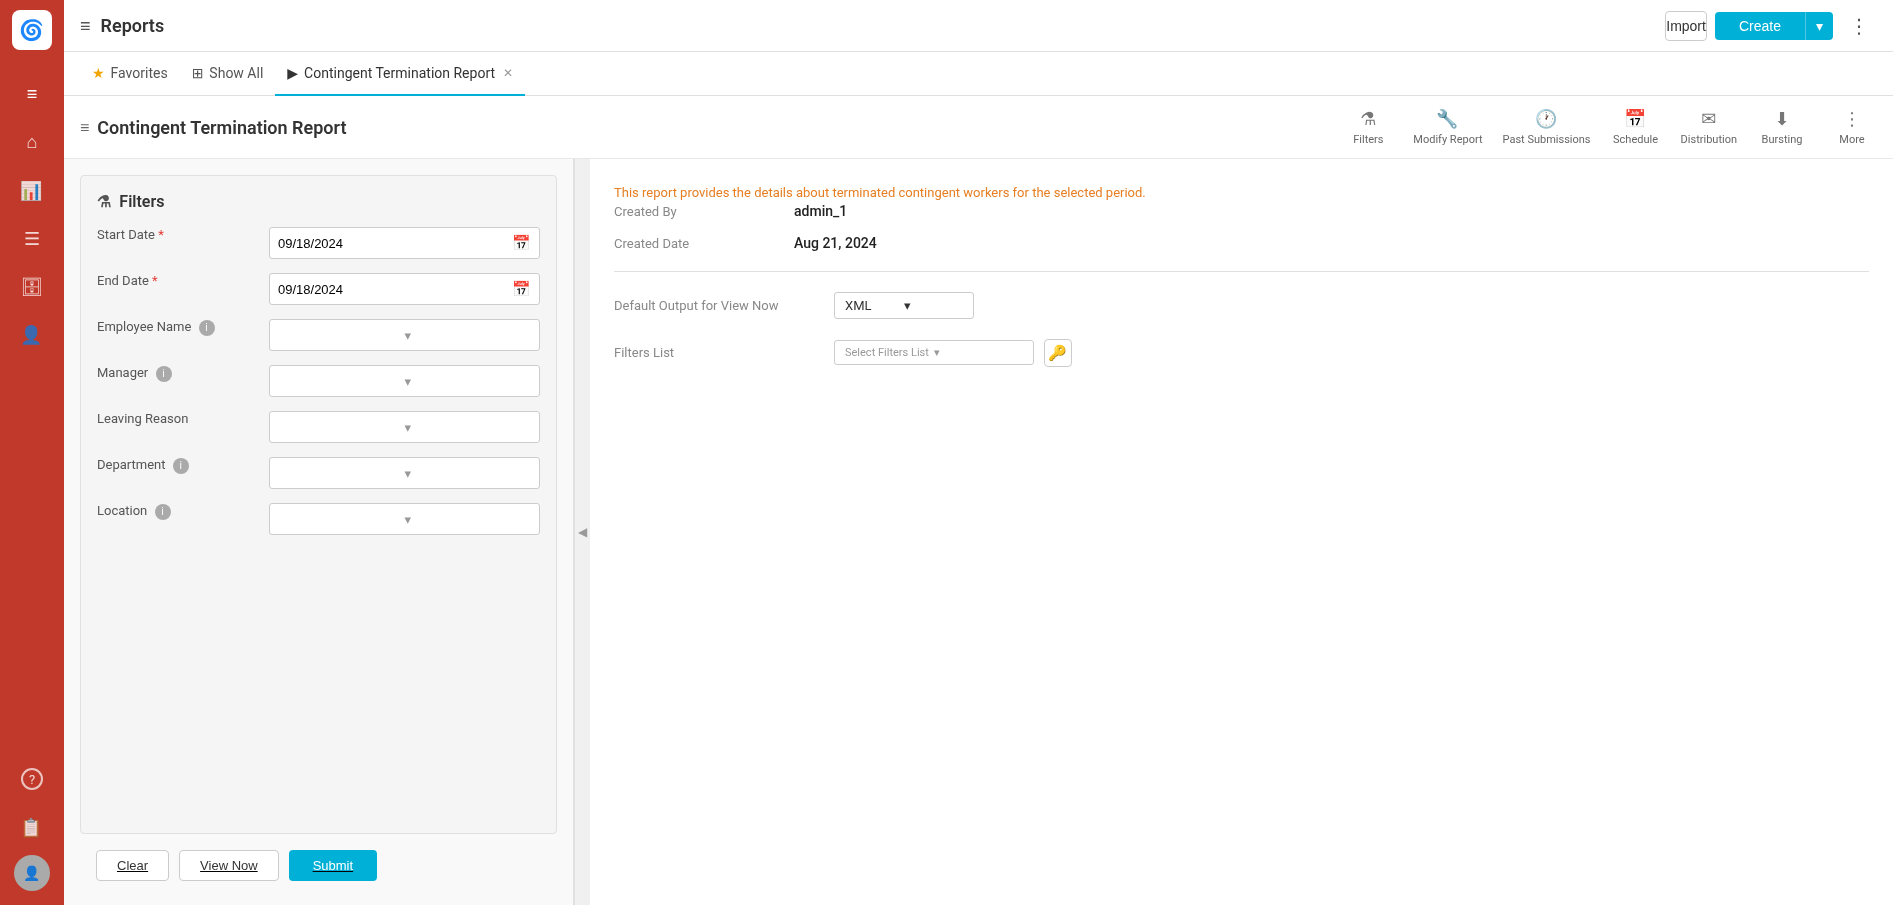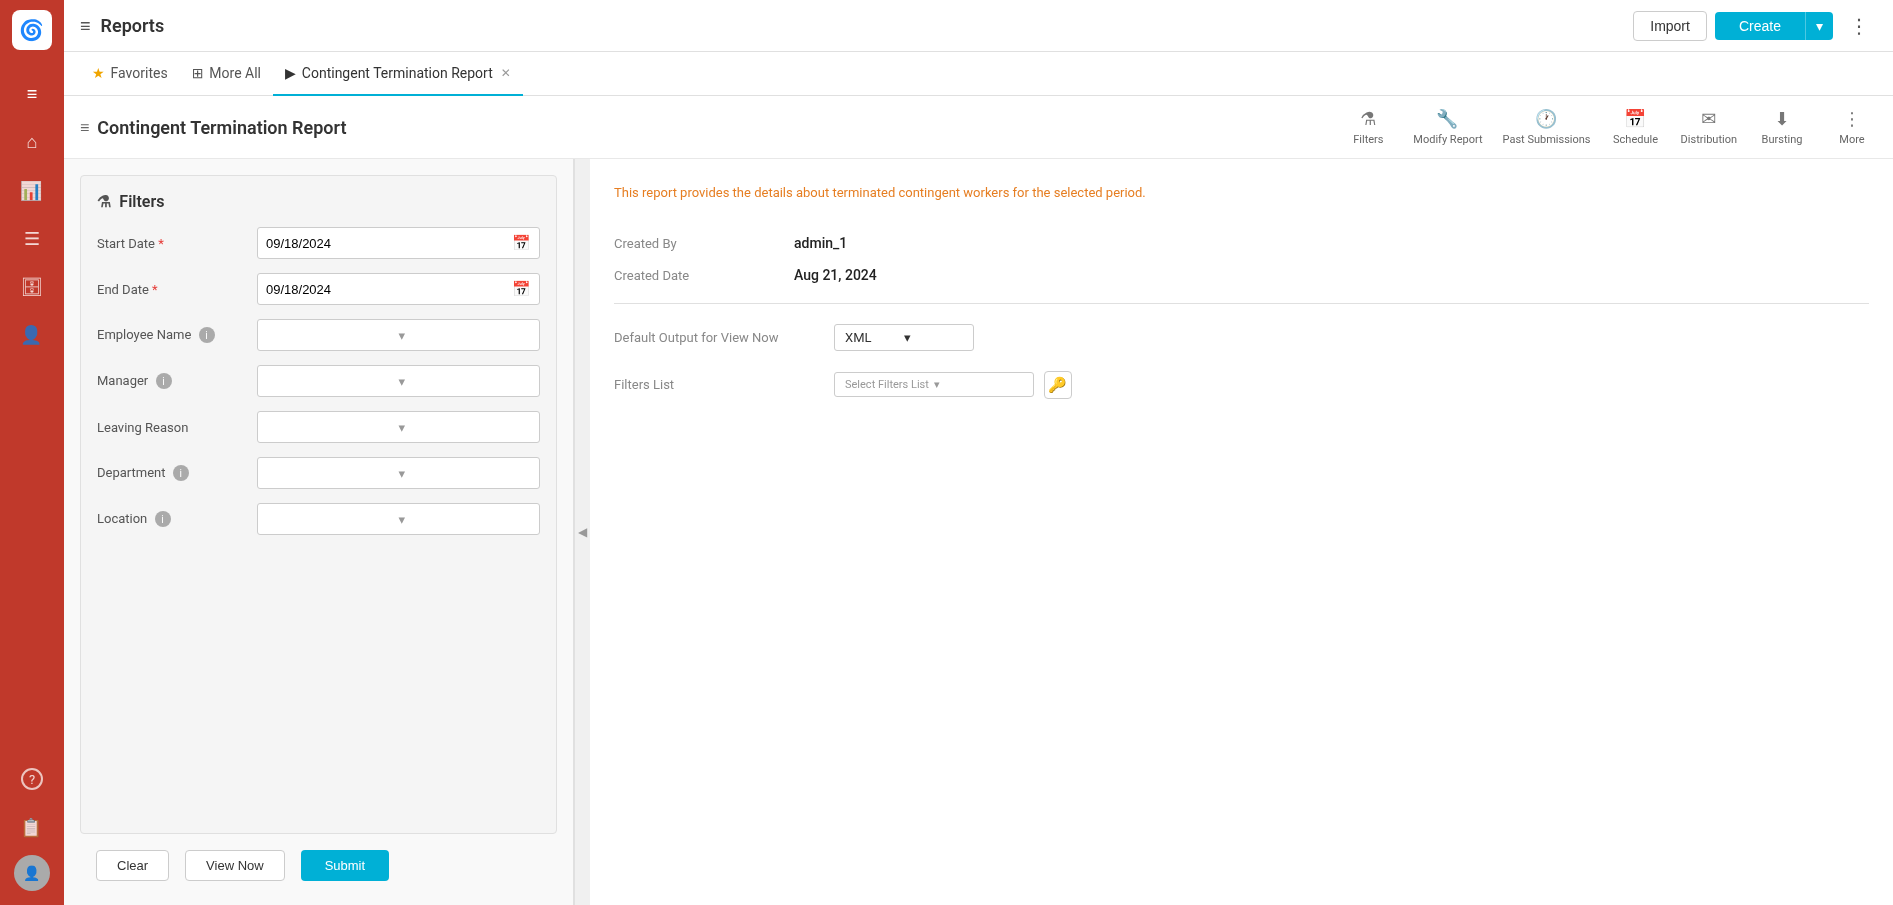--- a/index.html
+++ b/index.html
@@ -80,21 +80,21 @@
       flex: 1;
     }
     .header-actions {
       display: flex;
       align-items: center;
       gap: 8px;
     }
     .btn-import {
       border: 1px solid #ccc;
       background: white;
-      padding: 6px 16px;
+      padding: 6px 0;
       border-radius: 4px;
       cursor: pointer;
       font-size: 14px;
       color: #333;
     }
     .btn-create {
       background: #00b0d6;
       color: white;
       border: none;
       padding: 6px 24px;
@@ -223,22 +223,22 @@
 
     .filter-box {
       background: #f5f5f5;
       border: 1px solid #e0e0e0;
       border-radius: 4px;
       padding: 16px;
       flex: 1;
     }
     .filter-row {
       display: flex;
-      align-items: center;
       margin-bottom: 14px;
+      gap: 12px;
     }
     .filter-label {
       width: 160px;
       font-size: 13px;
       color: #555;
       flex-shrink: 0;
     }
     .filter-label .required { color: #e53935; }
     .filter-label .info-icon {
       display: inline-flex;
@@ -283,23 +283,24 @@
       border-radius: 3px;
       padding: 4px 8px;
       height: 32px;
       cursor: pointer;
     }
     .filter-select-wrap span { flex: 1; font-size: 13px; color: #999; }
     .chevron-down { color: #888; font-size: 12px; }
 
     .filter-actions {
       display: flex;
-      gap: 16px;
+      gap: 10px;
       padding: 16px 16px 8px;
       justify-content: flex-start;
+      text-decoration: underline;
     }
     .btn-clear {
       border: 1px solid #ccc;
       background: white;
       padding: 7px 20px;
       border-radius: 4px;
       font-size: 13px;
       cursor: pointer;
       color: #333;
     }
@@ -345,21 +346,20 @@
     }
     .section-description {
       font-size: 15px;
       font-weight: 600;
       color: #555;
       margin-bottom: 12px;
     }
     .description-text {
       font-size: 13px;
       color: #e67e22;
-      margin-bottom: 32px;
       line-height: 1.5;
     }
 
     .meta-row {
       display: flex;
       align-items: flex-end;
       margin-bottom: 16px;
     }
     .meta-label {
       width: 180px;
@@ -487,21 +487,21 @@
     </div>
   </div>
 
   <div class="tabs-bar">
     <div class="tab-item">
       <span class="tab-star">★</span>
       <span>Favorites</span>
     </div>
     <div class="tab-item">
       <span class="tab-icon">⊞</span>
-      <span>More All</span>
+      <span>Show All</span>
     </div>
     <div class="tab-item active">
       <span class="tab-icon">▶</span>
       <span>Contingent Termination Report</span>
       <span class="tab-close">✕</span>
     </div>
   </div>
 
   <div class="report-title-row">
     <span class="report-title-icon">≡</span>

